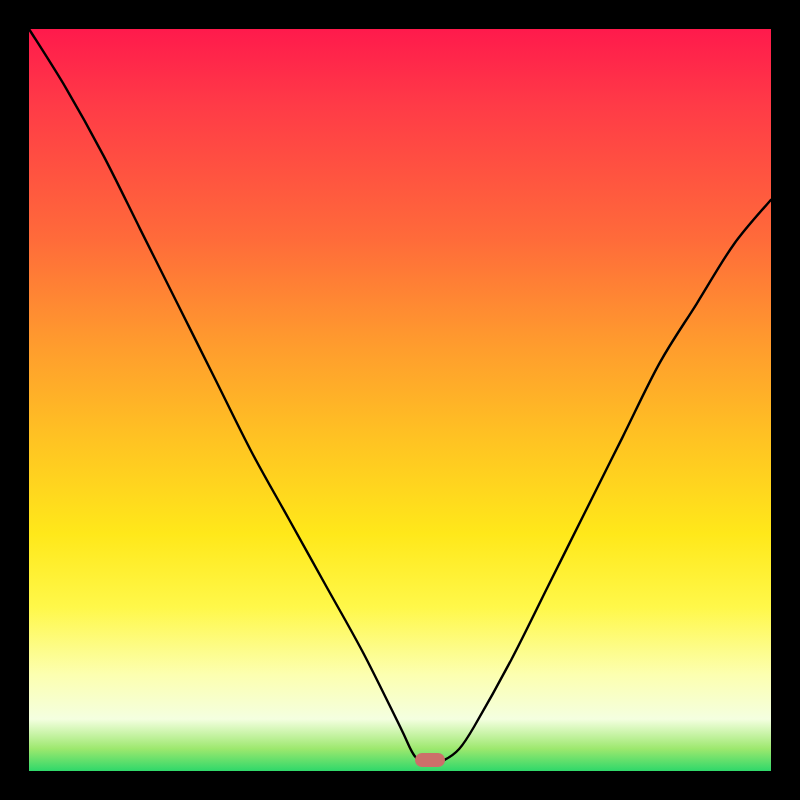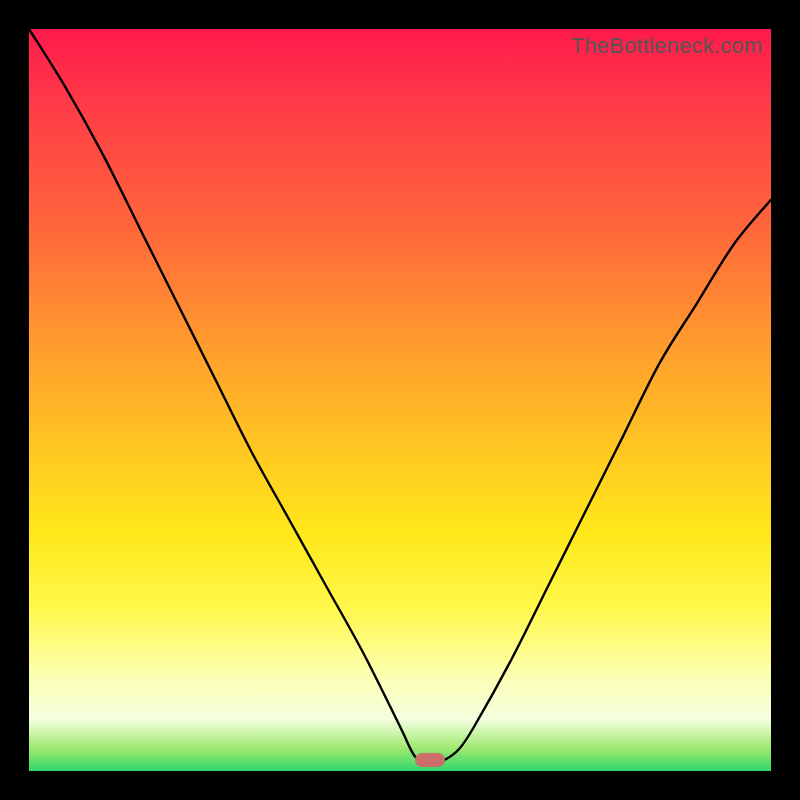--- a/index.html
+++ b/index.html
@@ -71,15 +71,14 @@
 
 <div class="frame">
   <div class="plot-area">
 
     <svg class="curve" viewBox="0 0 742 742" preserveAspectRatio="none">
       <path id="curve-path" fill="none" stroke="#000" stroke-width="2.4" stroke-linecap="round" stroke-linejoin="round" d="M 0 0 C 6.183333333333334 9.893333333333336, 24.733333333333334 38.33666666666669, 37.1 59.360000000000014 C 49.46666666666667 80.38333333333334, 61.833333333333336 102.64333333333332, 74.2 126.13999999999999 C 86.56666666666666 149.63666666666666, 98.93333333333334 175.60666666666668, 111.3 200.34000000000003 C 123.66666666666666 225.07333333333338, 136.03333333333333 249.8066666666667, 148.4 274.54 C 160.76666666666668 299.2733333333333, 173.13333333333333 324.0066666666666, 185.5 348.73999999999995 C 197.86666666666667 373.4733333333333, 210.23333333333332 399.4433333333333, 222.6 422.94 C 234.96666666666667 446.43666666666667, 247.33333333333331 467.46, 259.7 489.71999999999997 C 272.06666666666666 511.97999999999996, 284.43333333333334 534.24, 296.8 556.5 C 309.1666666666667 578.76, 321.53333333333336 599.7833333333333, 333.90000000000003 623.28 C 346.2666666666667 646.7766666666666, 362.34333333333336 680.1666666666667, 371 697.48 C 379.65666666666664 714.7933333333333, 380.8933333333334 720.9766666666667, 385.84000000000003 727.16 C 390.7866666666667 733.3433333333332, 395.73333333333335 733.9616666666667, 400.68 734.58 C 405.62666666666667 735.1983333333334, 410.5733333333334 733.3433333333334, 415.52000000000004 730.87 C 420.4666666666667 728.3966666666666, 425.4133333333333 725.3050000000001, 430.35999999999996 719.74 C 435.3066666666666 714.175, 436.5433333333333 712.32, 445.2 697.48 C 453.8566666666667 682.64, 469.93333333333334 654.1966666666667, 482.3 630.7 C 494.6666666666667 607.2033333333334, 507.0333333333333 581.2333333333333, 519.4 556.5 C 531.7666666666667 531.7666666666667, 544.1333333333333 507.03333333333336, 556.5 482.3 C 568.8666666666667 457.56666666666666, 581.2333333333333 432.8333333333333, 593.6 408.09999999999997 C 605.9666666666667 383.3666666666666, 618.3333333333333 356.15999999999997, 630.6999999999999 333.9 C 643.0666666666666 311.64, 655.4333333333334 294.32666666666665, 667.8000000000001 274.54 C 680.1666666666667 254.75333333333336, 692.5333333333333 232.4933333333334, 704.9 215.18000000000006 C 717.2666666666667 197.86666666666673, 735.8166666666666 178.07999999999998, 742 170.65999999999997"></path>
     </svg>
 
     <div class="marker" id="marker" style="left: 400.68px; top: 730.87px; background: rgb(204, 111, 106);"></div>
 
-    <div class="watermark">TheBottleneck.com</div>
   </div>
 </div>
 
 </body></html>

